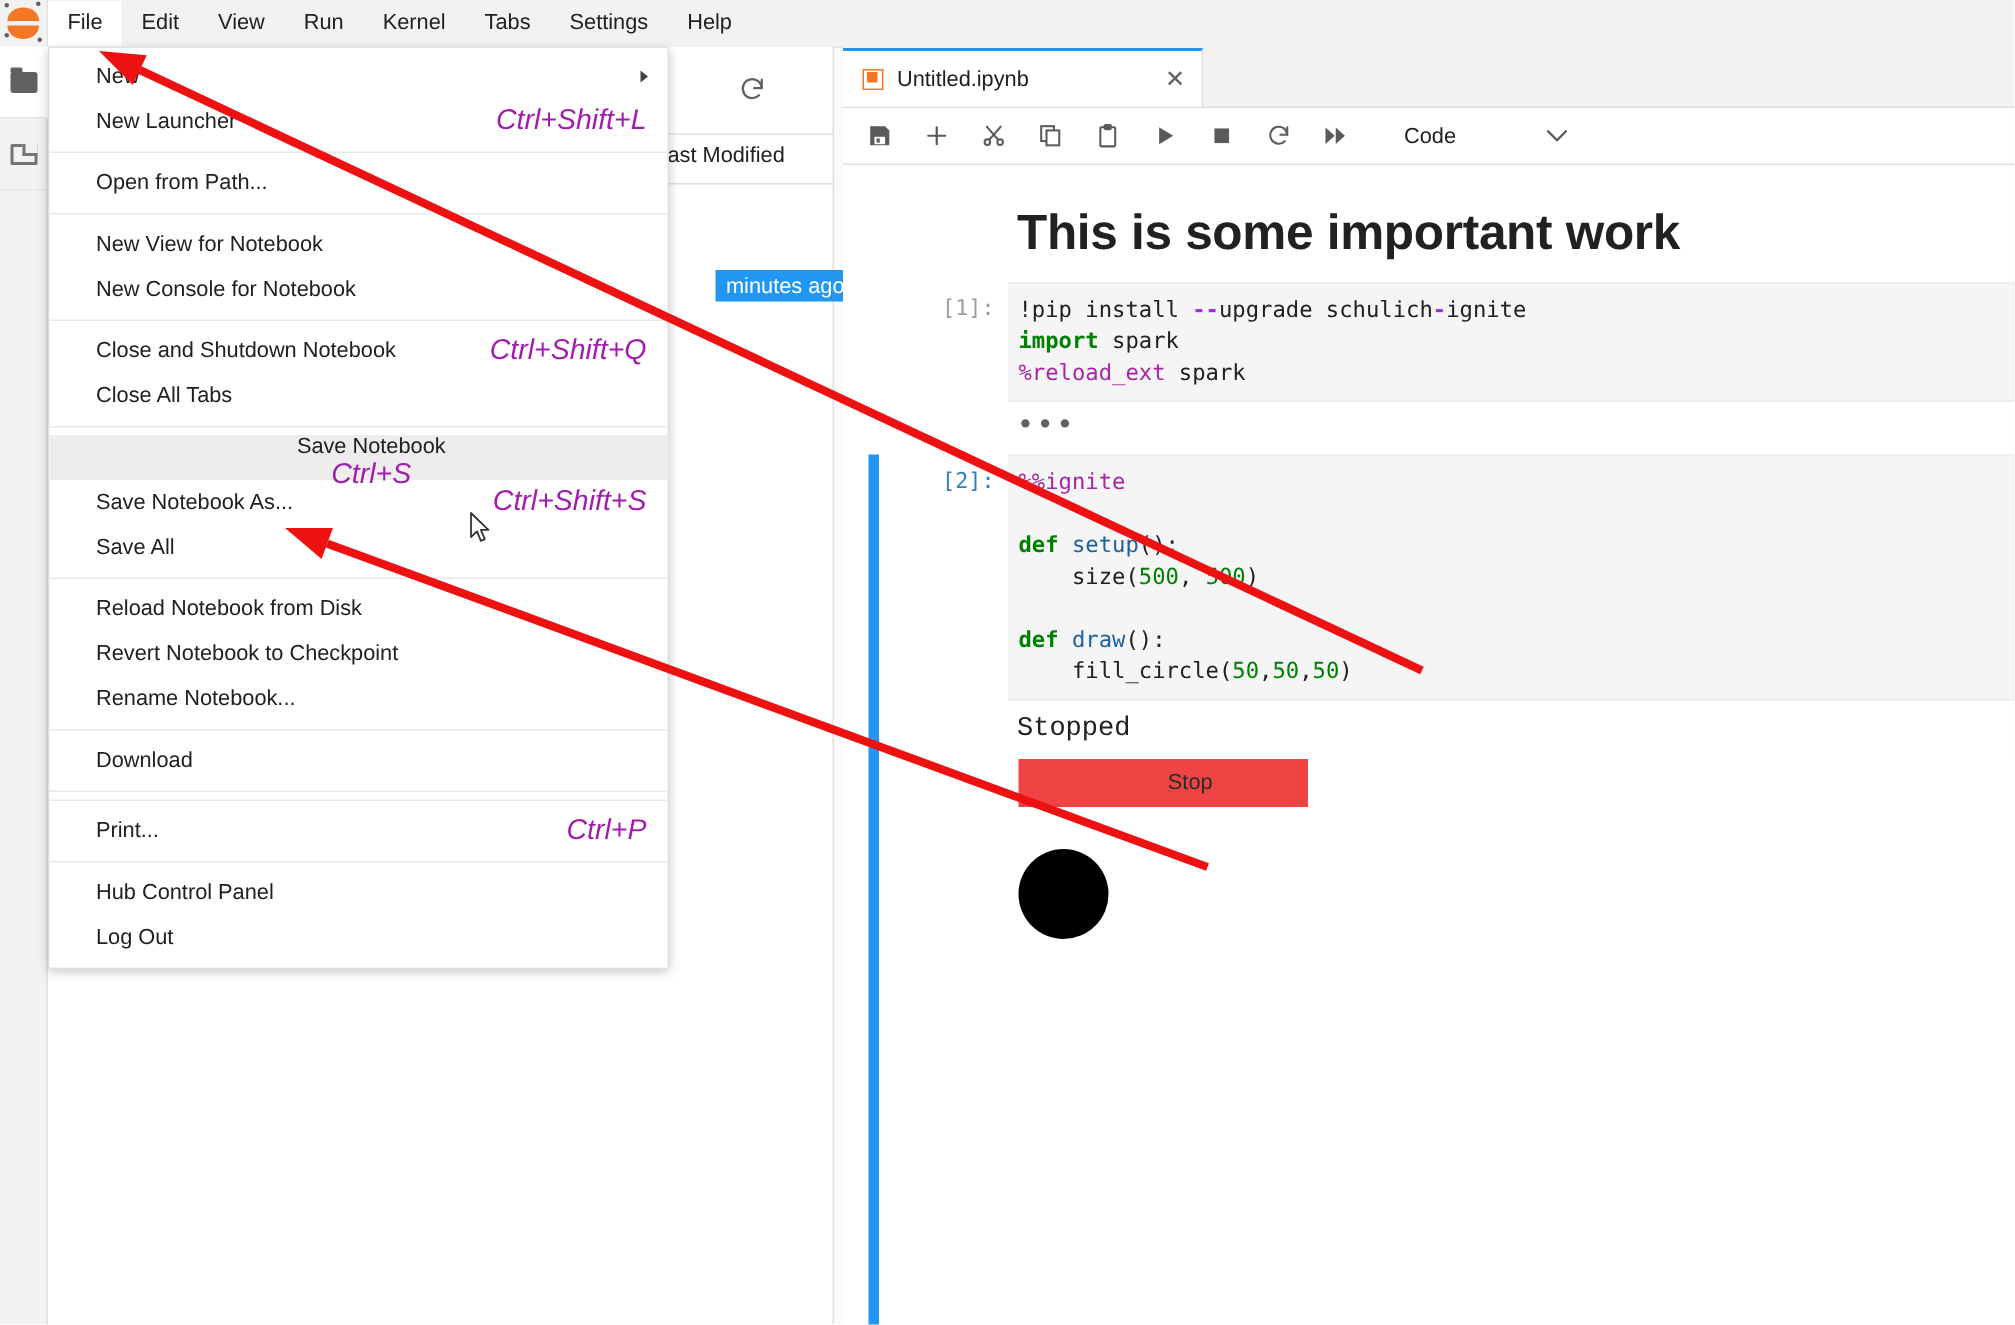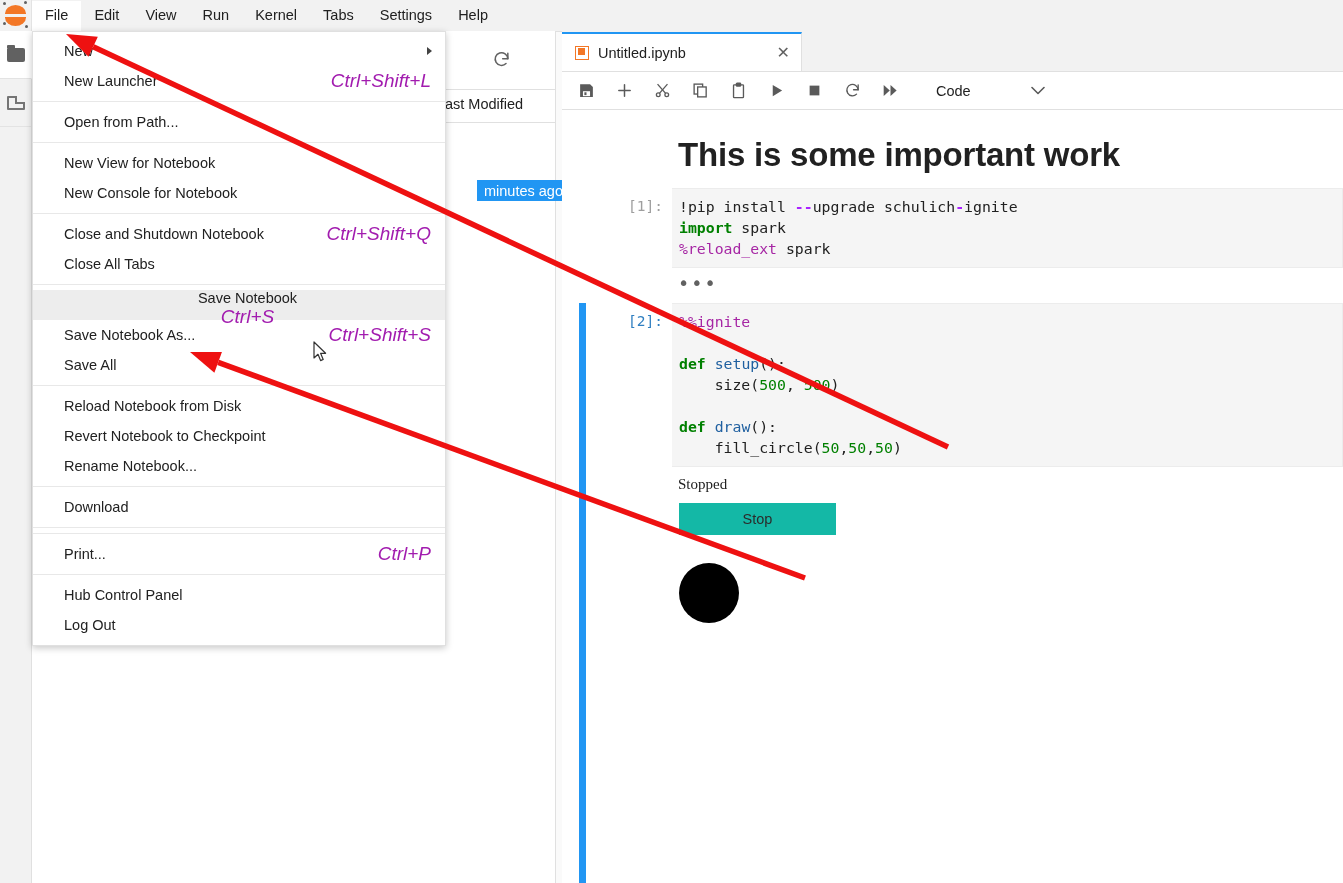--- a/index.html
+++ b/index.html
@@ -303,37 +303,38 @@
     padding-left: 116px;
     color: #616161;
     font-size: 19px;
     line-height: 12px;
     letter-spacing: 2px;
     margin-top: 9px;
     font-family: "DejaVu Sans", sans-serif;
   }
   .out-text {
     padding-left: 116px;
-    font-family: Liberation Serif, serif;
-    font-size: 15px;
+    font-family: Liberation Mono, monospace;
+    font-size: 18px;
     color: #212121;
     margin-top: 9px;
   }
   .out-button {
     margin-left: 117px;
     margin-top: 10px;
     width: 157px; height: 32px;
-    background: #14b8a6;
+    background: #ef4444;
     border: none;
     font-family: "Liberation Sans", sans-serif;
     font-size: 14.5px;
     color: #2b2b2b;
     display: flex;
     align-items: center;
     justify-content: center;
+    padding-left: 36px;
   }
   .out-canvas {
     margin-left: 117px;
     margin-top: 28px;
     width: 130px; height: 130px;
     position: relative;
   }
   .out-circle {
     position: absolute;
     left: 0; top: 0;

